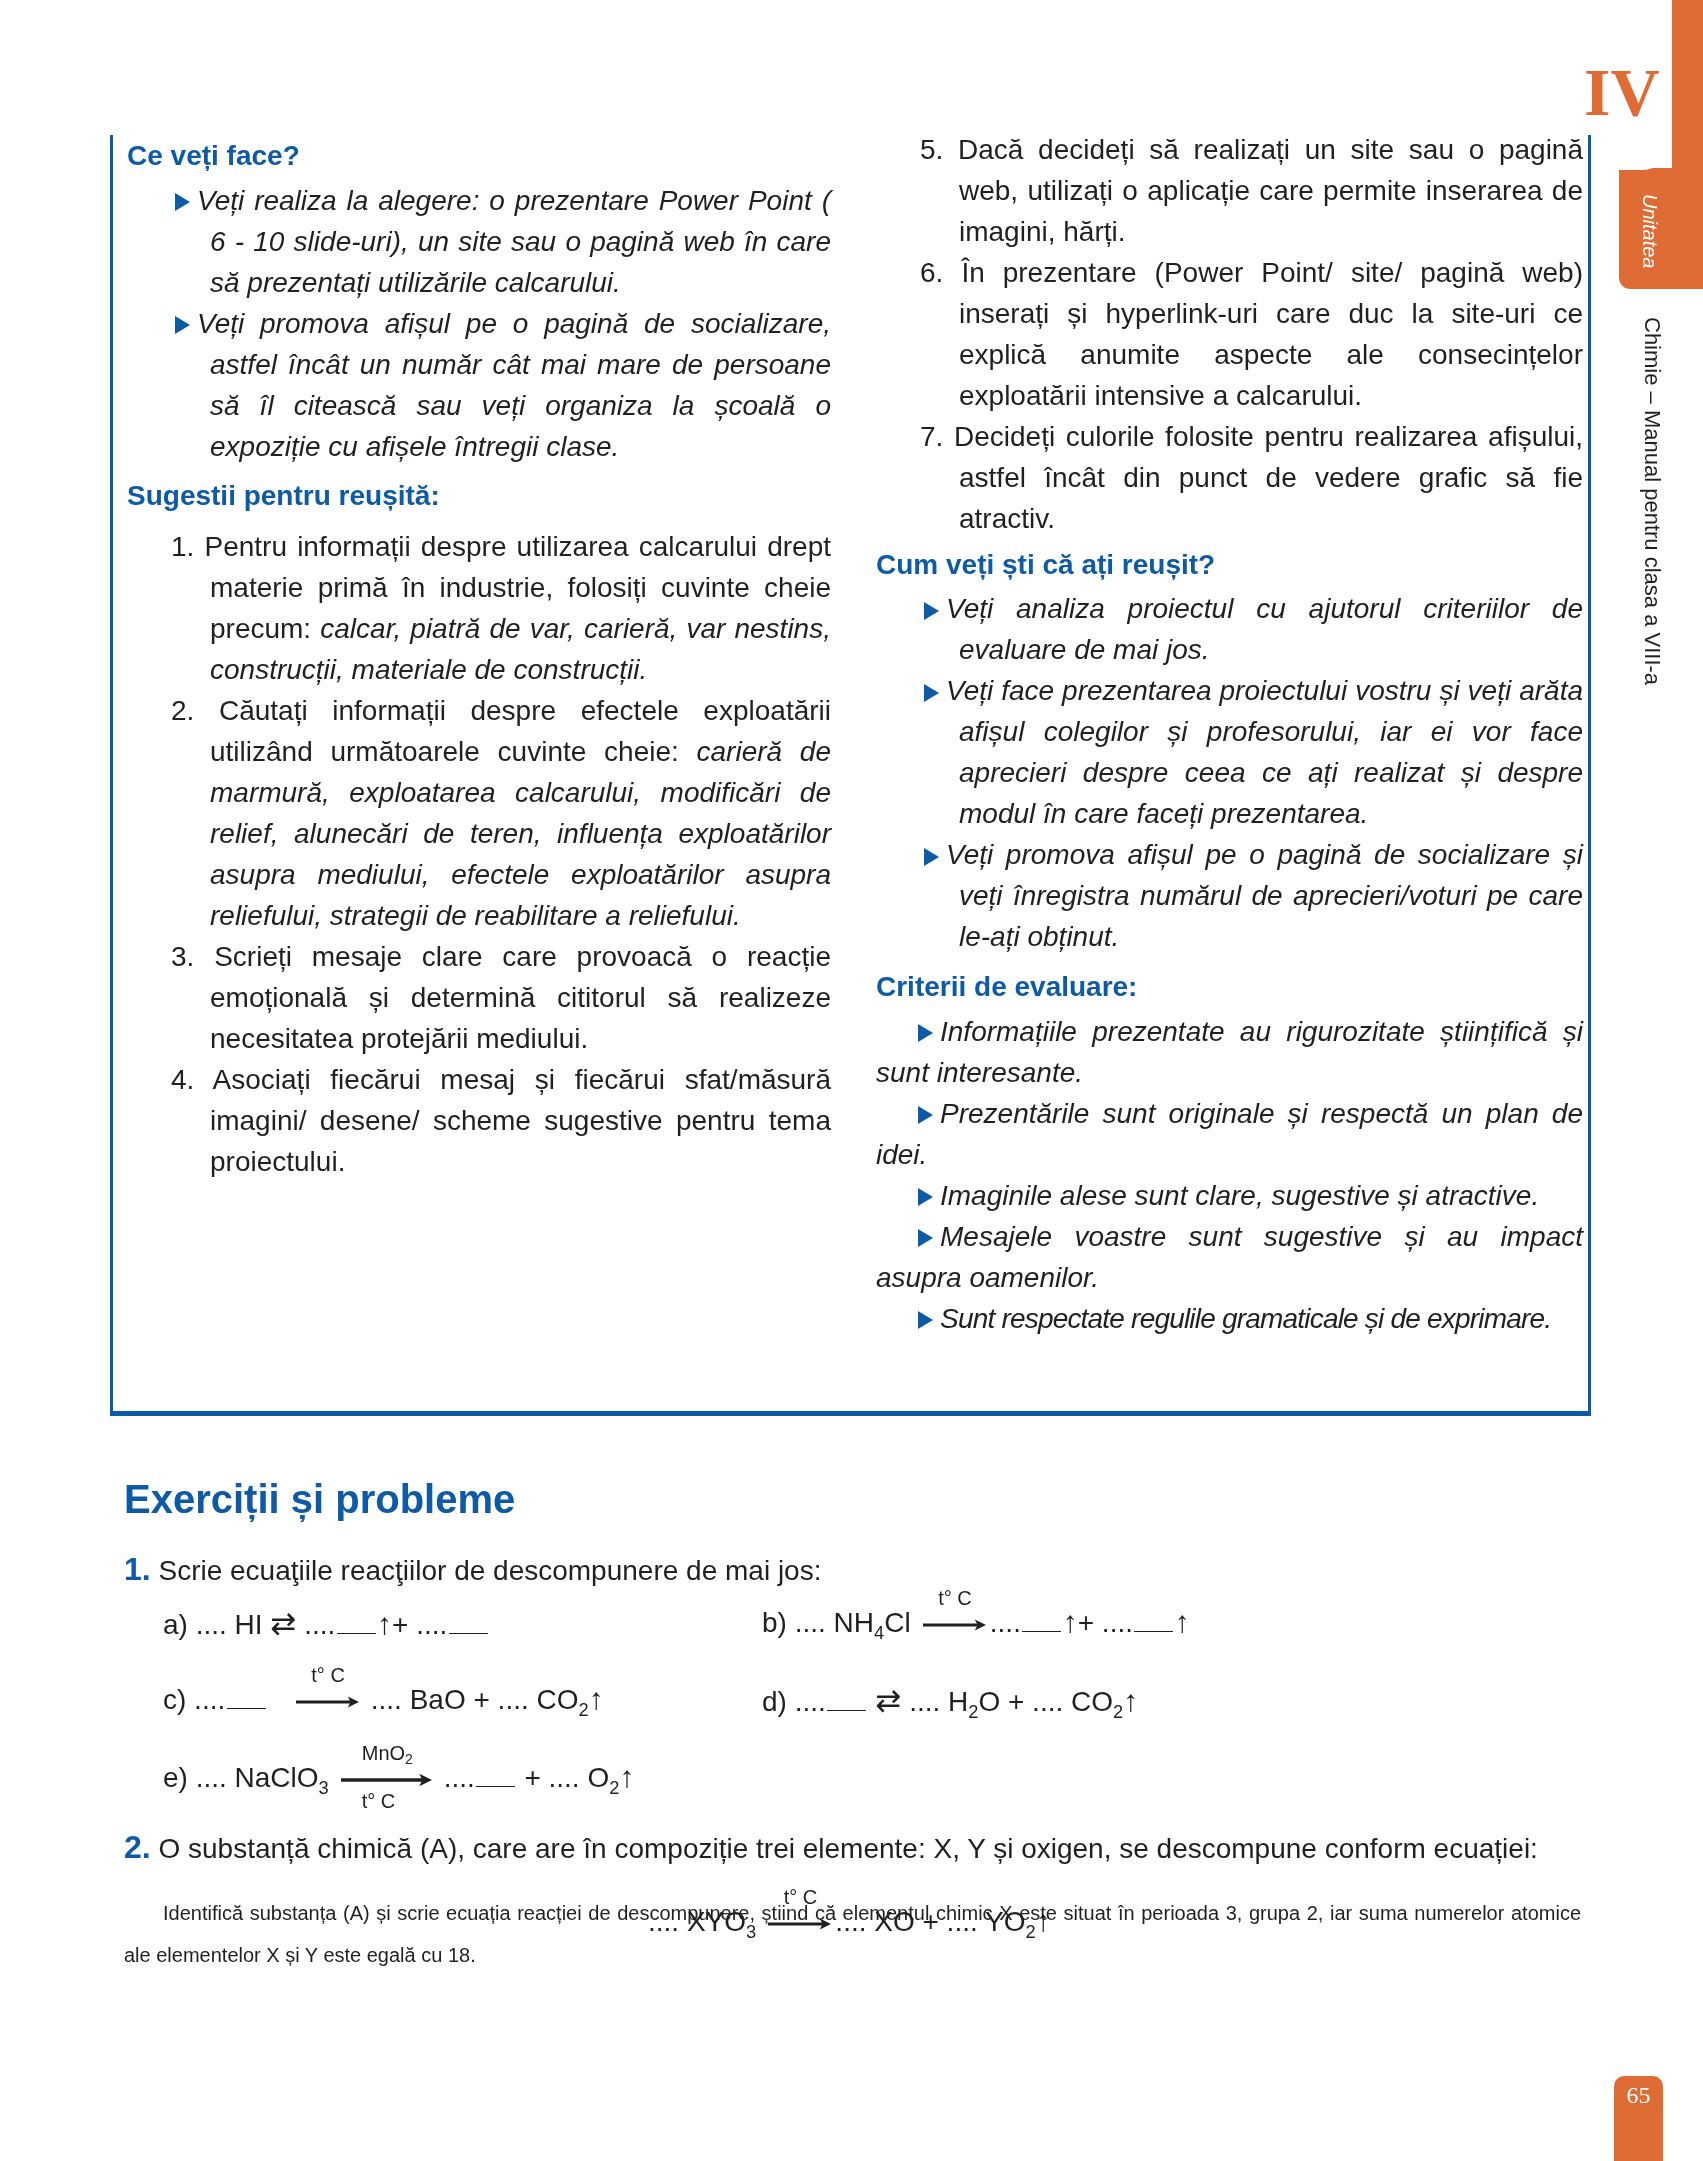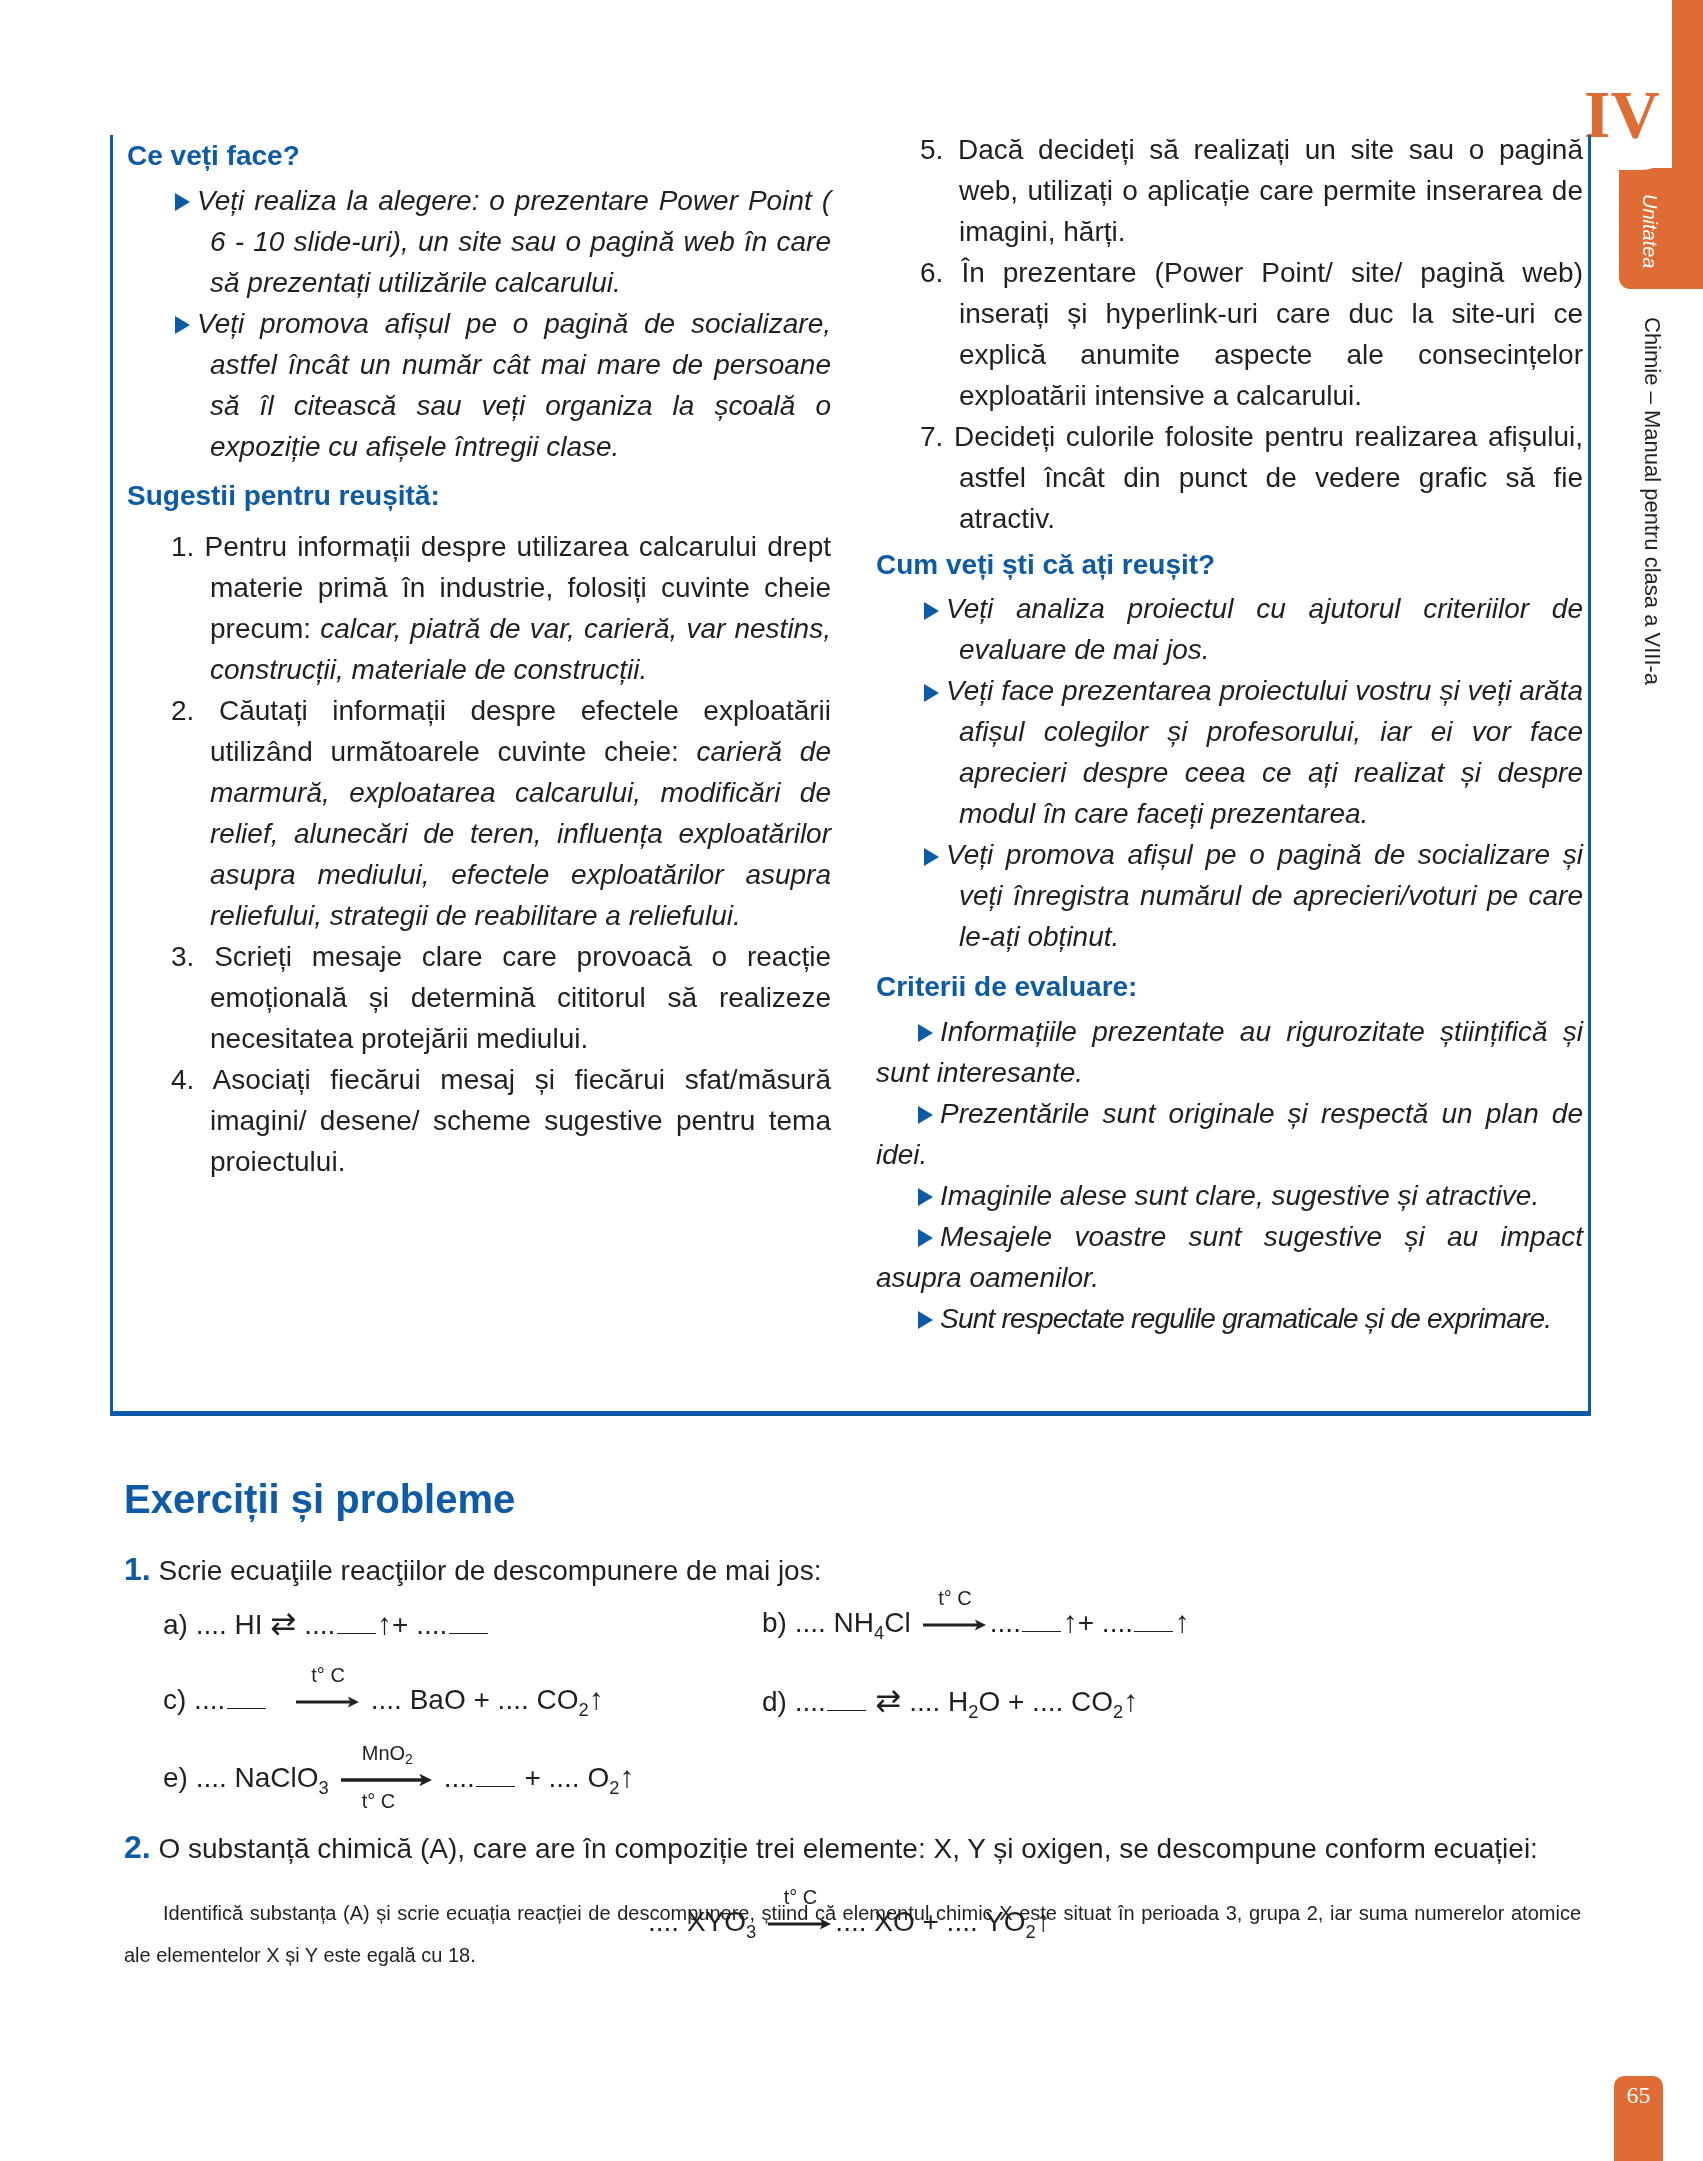--- a/index.html
+++ b/index.html
@@ -15,21 +15,21 @@
   }
   .unit-tab-bottom {
     position:absolute; left:1619px; top:168px; width:85px; height:121px; background:#e06c35;
     border-radius:0 0 0 11.3px;
   }
   .unit-tab-notch {
     position:absolute; left:1619px; top:138px; width:53px; height:32px; background:#ffffff;
     border-radius:0 0 30px 0;
   }
   .unit-numeral {
-    position:absolute; left:1584px; top:80px; font-family:"Liberation Serif", serif;
+    position:absolute; left:1584px; top:58px; font-family:"Liberation Serif", serif;
     font-weight:bold; font-size:68px; color:#e06c35; line-height:1;
   }
   .unit-label {
     position:absolute; left:1638px; top:194px; width:28px; height:84px;
   }
   .unit-label span {
     position:absolute; left:0; top:0; transform-origin:left top; transform:translate(22.5px,0) rotate(90deg);
     white-space:nowrap; color:#ffffff; font-style:italic; font-size:20px;
   }
   .book-title {

